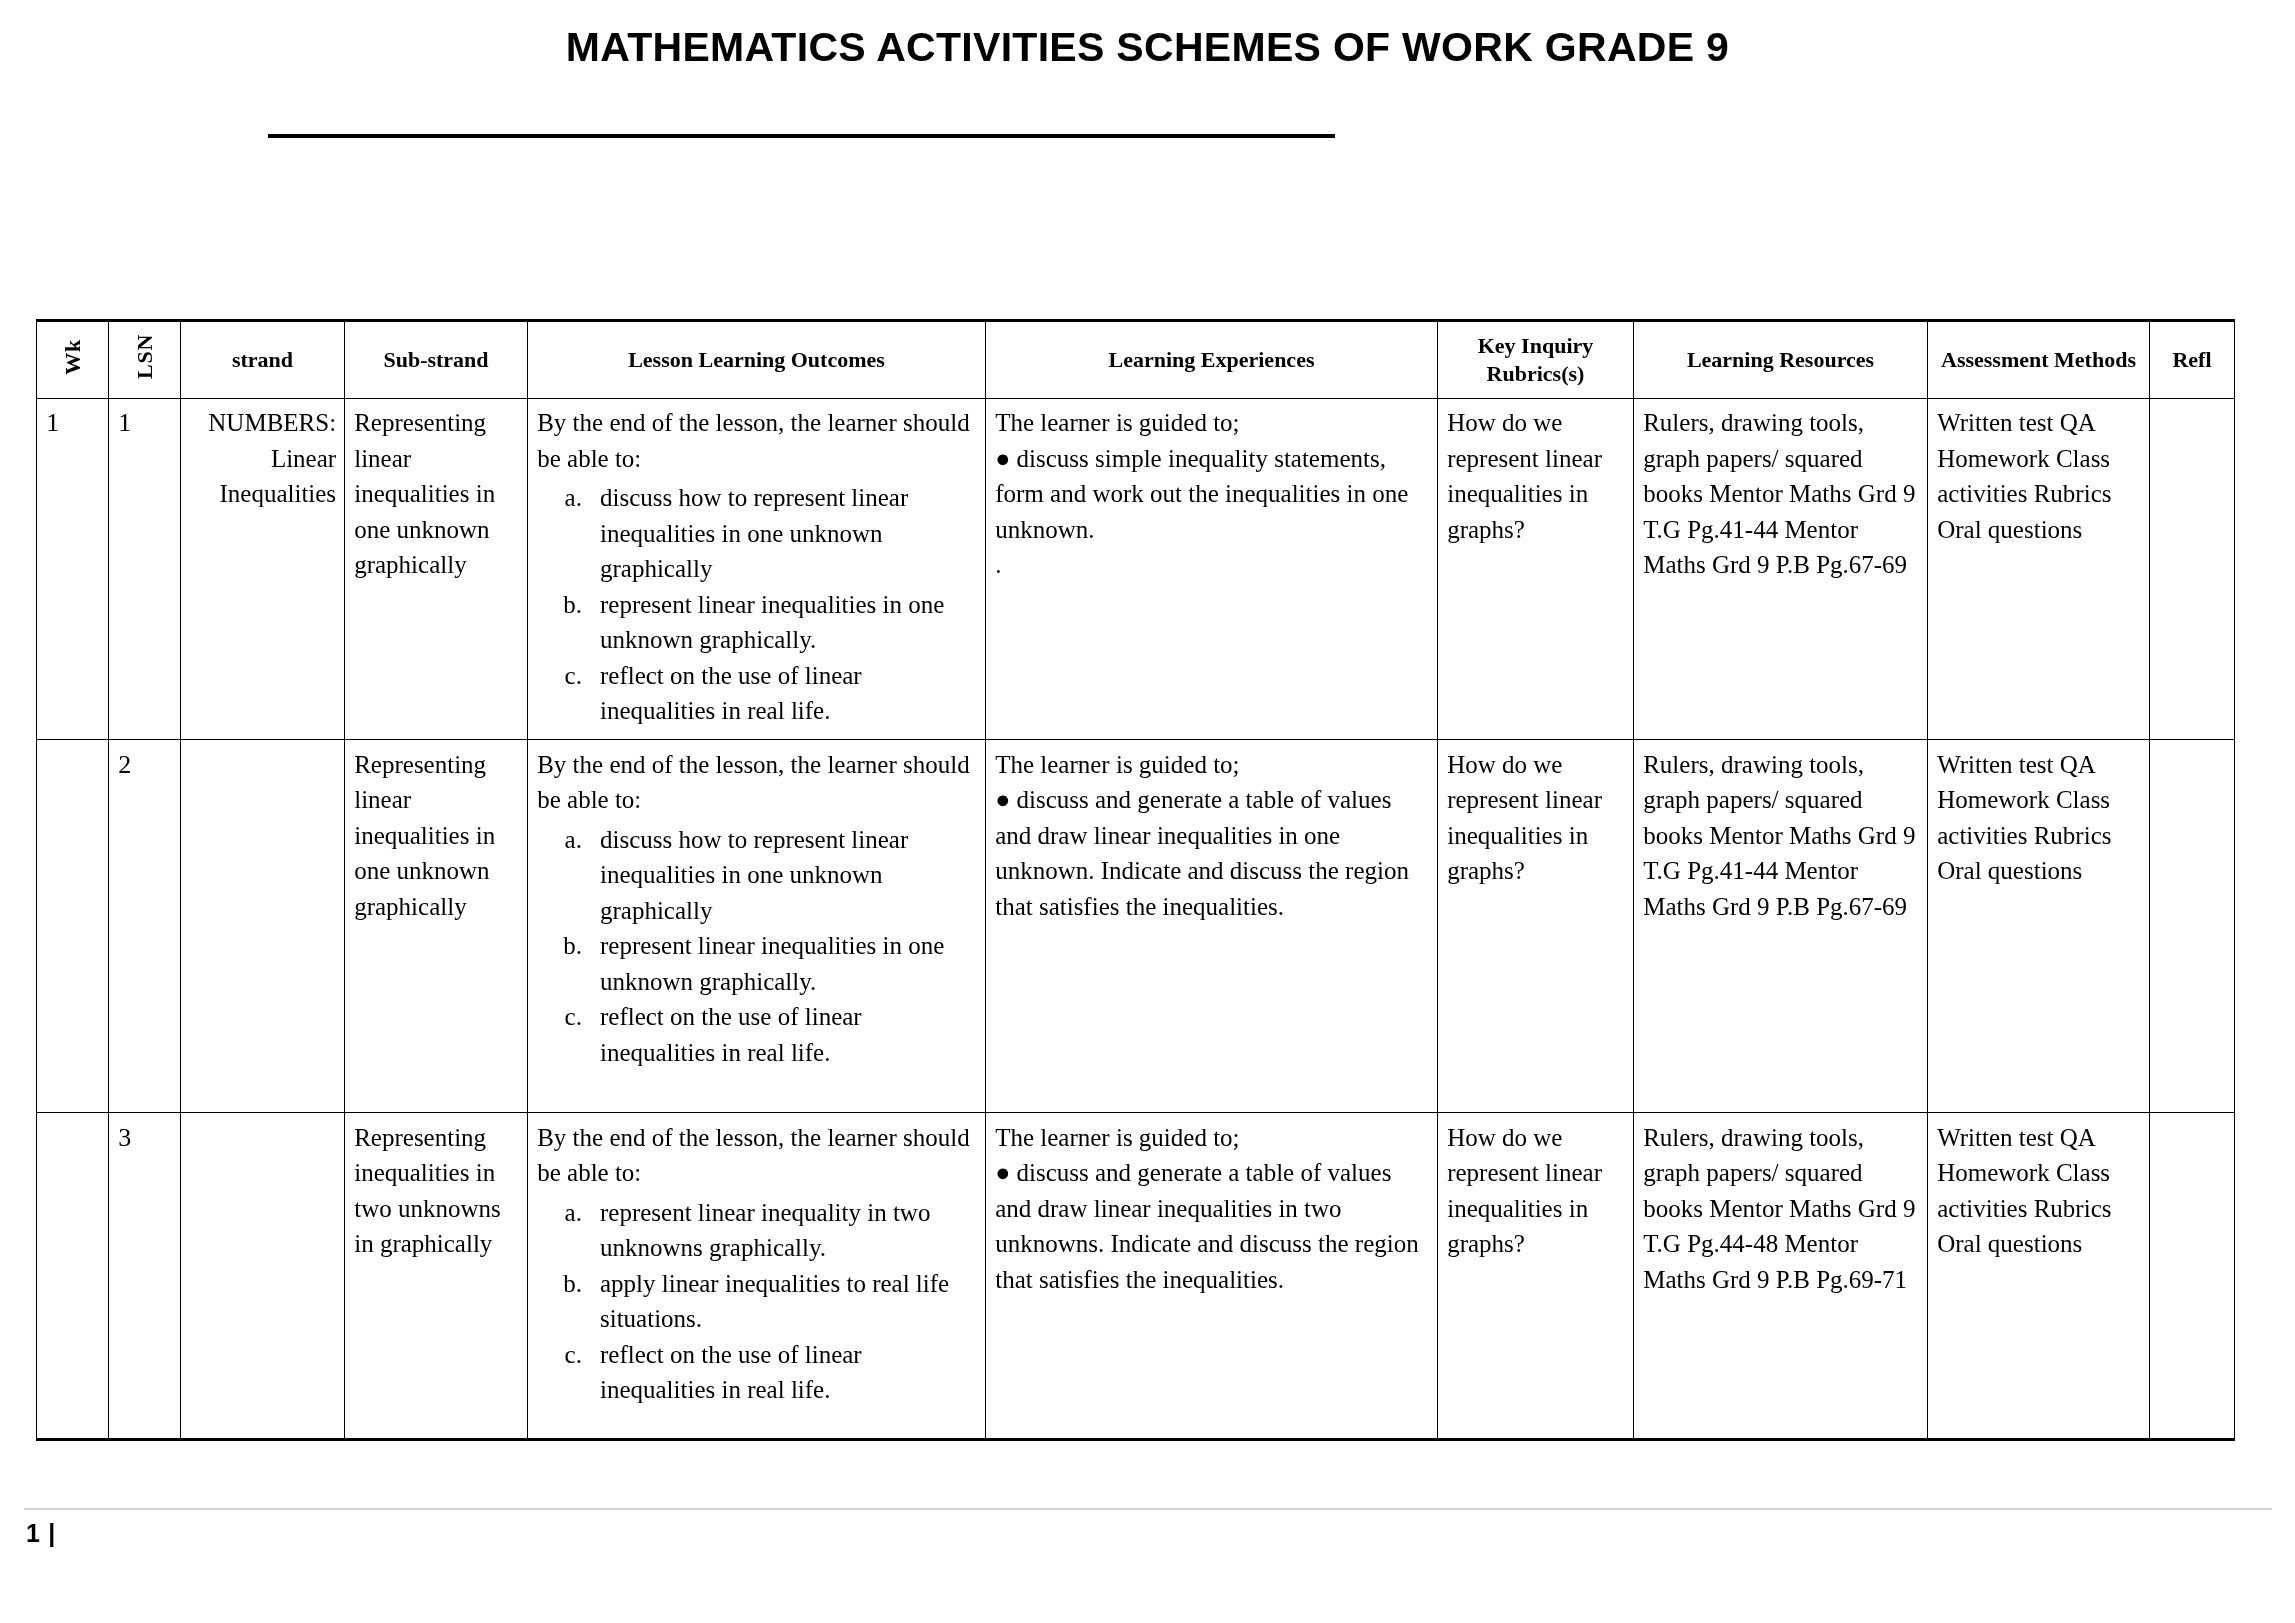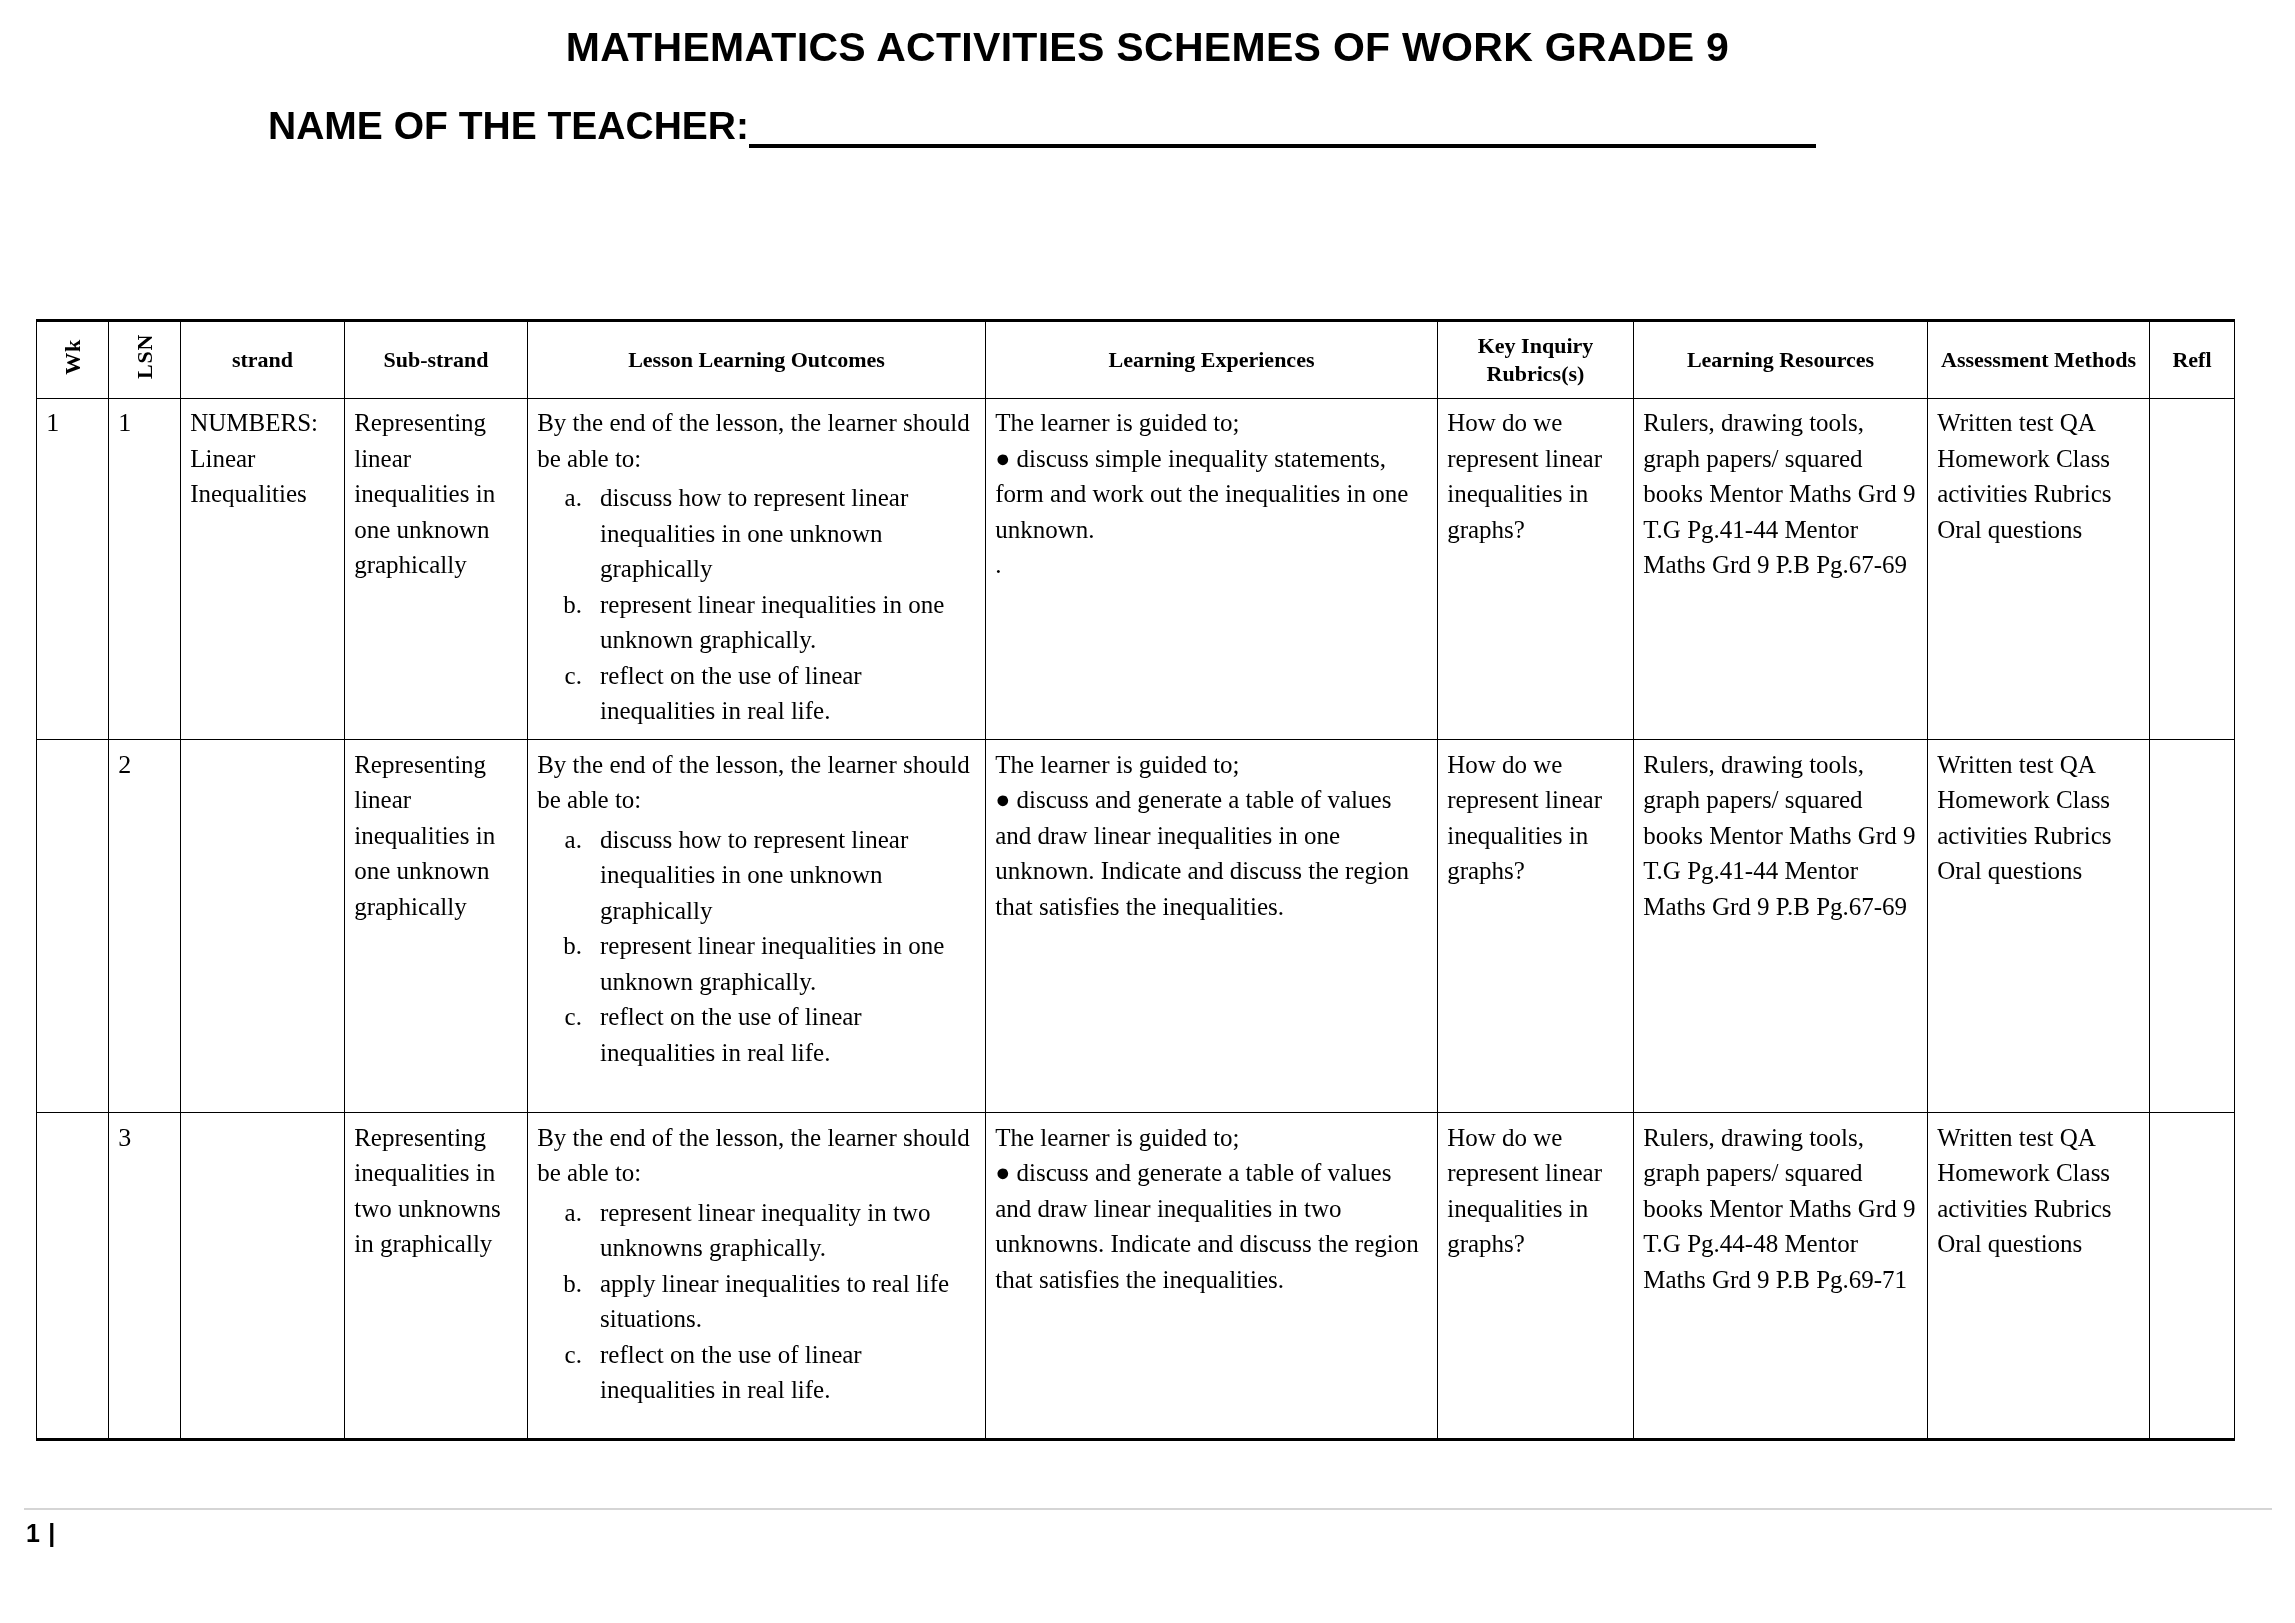--- a/index.html
+++ b/index.html
@@ -117,21 +117,21 @@
   .c-lr   { width: 294px; }
   .c-am   { width: 222px; }
   .c-refl { width: 85px; }
 
   .cell-wk, .cell-lsn {
     text-align: left;
     font-weight: bold;
     font-size: 26px;
     padding-left: 10.5px;
   }
-  .cell-strand { font-weight: bold; }
+  .cell-strand { font-weight: bold; text-align: right; }
 
   
   ol.abc {
     margin: 4px;
     padding-left: 47px;
     list-style-type: lower-alpha;
   }
   ol.abc li {
     margin: 0;
     padding-left: 11.8px;
@@ -162,21 +162,20 @@
   }
 </style>
 </head>
 <body>
 
 <div class="page">
 
   <div class="doc-title">MATHEMATICS ACTIVITIES SCHEMES OF WORK GRADE 9</div>
 
   <div class="header-line hl-teacher">
-    <span>NAME OF THE TEACHER:</span>
     <span class="ul ul-teacher"></span>
   </div>
 
 
   <table class="sow-table">
     <colgroup>
       <col class="c-wk">
         <col class="c-lsn">
         <col class="c-str">
         <col class="c-sub">

